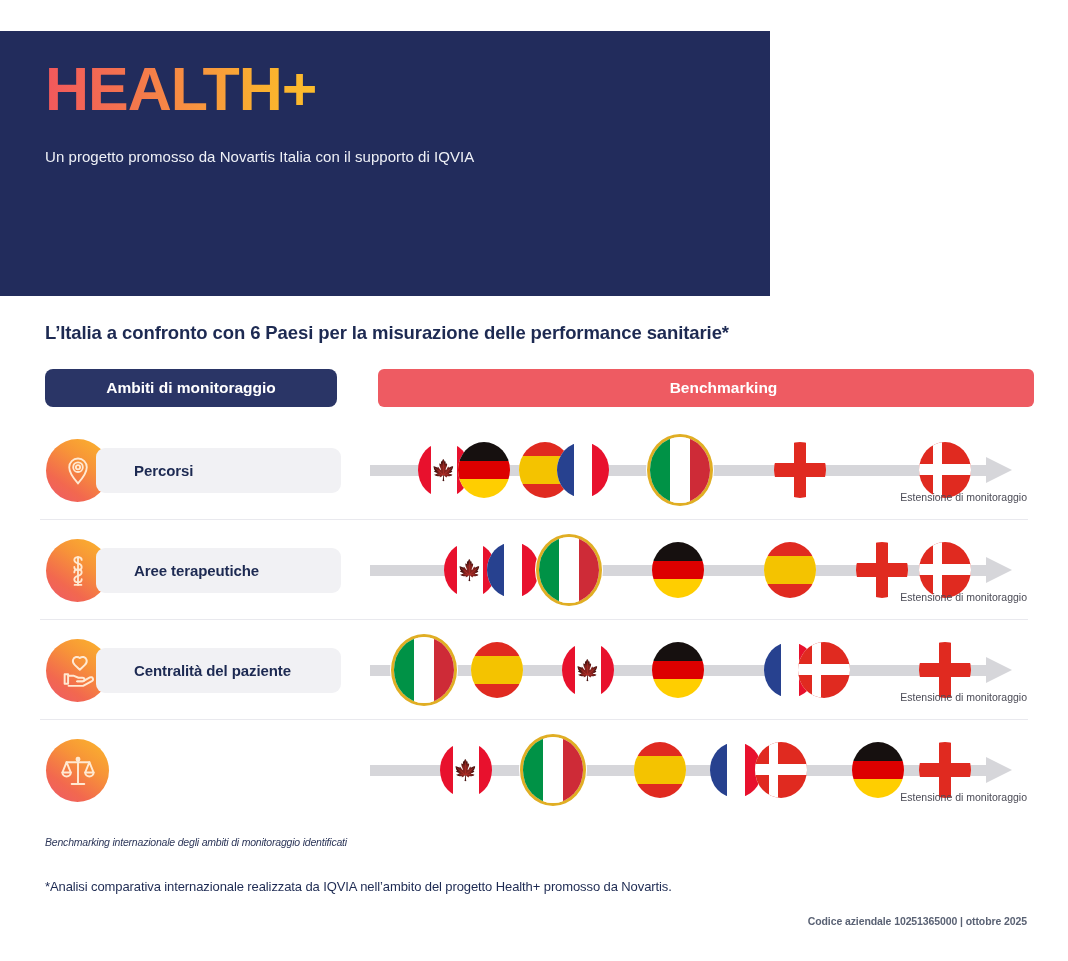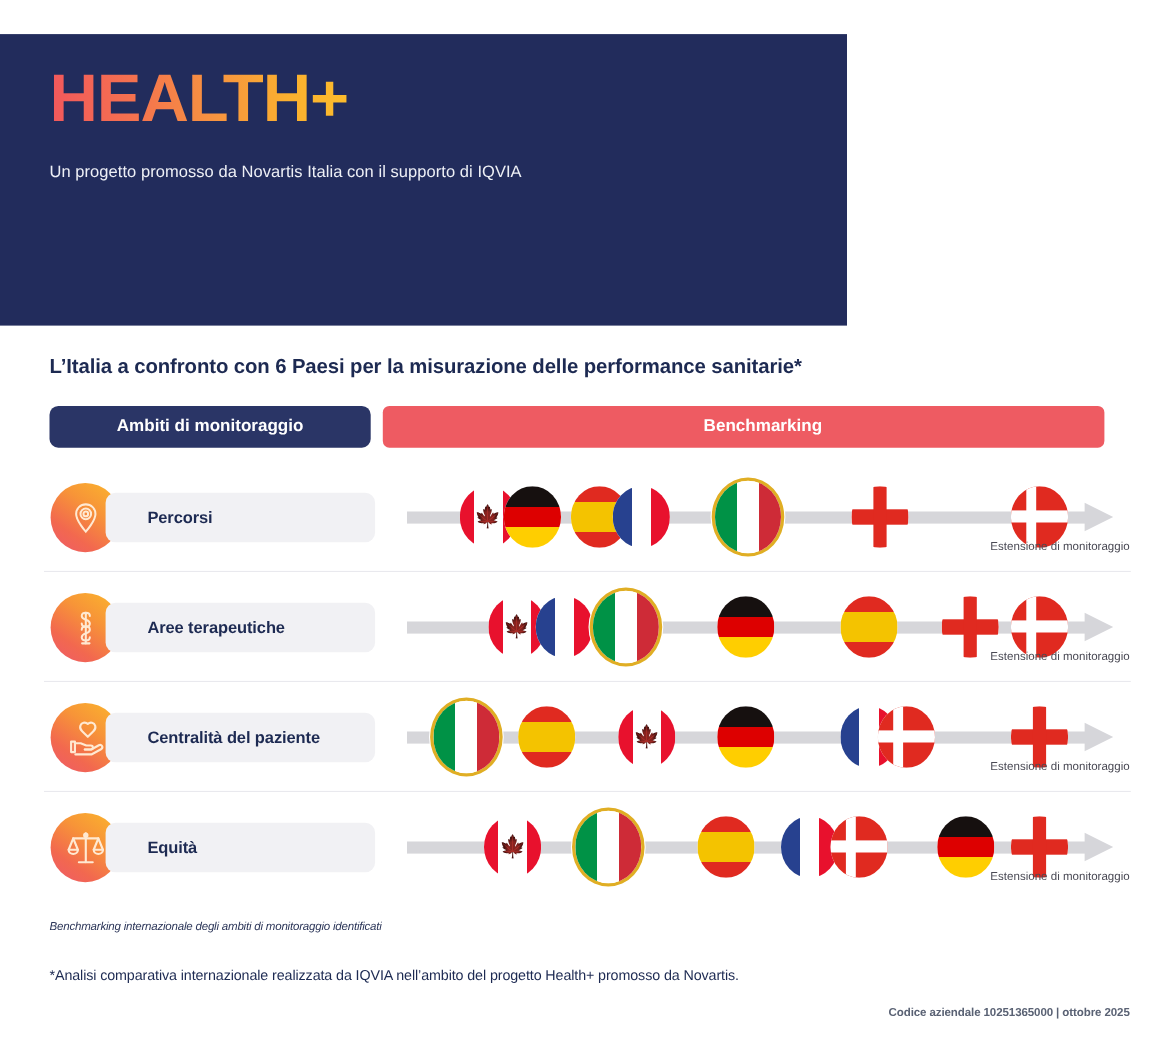--- a/index.html
+++ b/index.html
@@ -43,21 +43,21 @@
 
   
   .col-head-left {
     position: absolute; left: 45px; top: 369px;
     width: 292px; height: 38px; border-radius: 8px;
     background: #2a3566; color: #fff;
     display: flex; align-items: center; justify-content: center;
     font-size: 15.5px; font-weight: 700;
   }
   .col-head-right {
-    position: absolute; left: 348px; top: 369px;
+    position: absolute; left: 378px; top: 369px;
     width: 656px; height: 38px; border-radius: 6px;
     background: #ee5b62; color: #fff;
     display: flex; align-items: center; justify-content: center;
     font-size: 15.5px; font-weight: 700; padding-left: 35px;
   }
 
   
   .row { position: absolute; left: 0; width: 1068px; height: 100px; }
   .row-sep { position: absolute; left: 40px; width: 988px; height: 1px; background: #e9e9ee; }
 
@@ -284,23 +284,20 @@
             <path d="M12 3.1v17.4"></path>
             <path d="M4.4 6.1h15.2"></path>
             <circle cx="12" cy="4.2" r="1"></circle>
             <path d="M7.8 20.6h8.4"></path>
             <path d="M4.4 6.1 1.6 13h5.6z"></path>
             <path d="M1.6 13c0 1.5 1.3 2.6 2.8 2.6S7.2 14.5 7.2 13"></path>
             <path d="M19.6 6.1 16.8 13h5.6z"></path>
             <path d="M16.8 13c0 1.5 1.3 2.6 2.8 2.6s2.8-1.1 2.8-2.6"></path>
           </svg>
         </div>
-        <div class="label-pill">
-          <span>Equità</span>
-        </div>
         <div class="track"></div>
         <div class="track-arrow"></div>
         <div class="flag" title="Canada" style="left: 466px;">
           <div class="fl fl-ca">
             <span class="leaf" style="filter: grayscale(1) brightness(0.35) sepia(1) saturate(12) hue-rotate(-25deg);">🍁</span>
           </div>
         </div>
         <div class="flag big" title="Italia" style="left: 553px;">
           <div class="fl fl-it"></div>
         </div>

